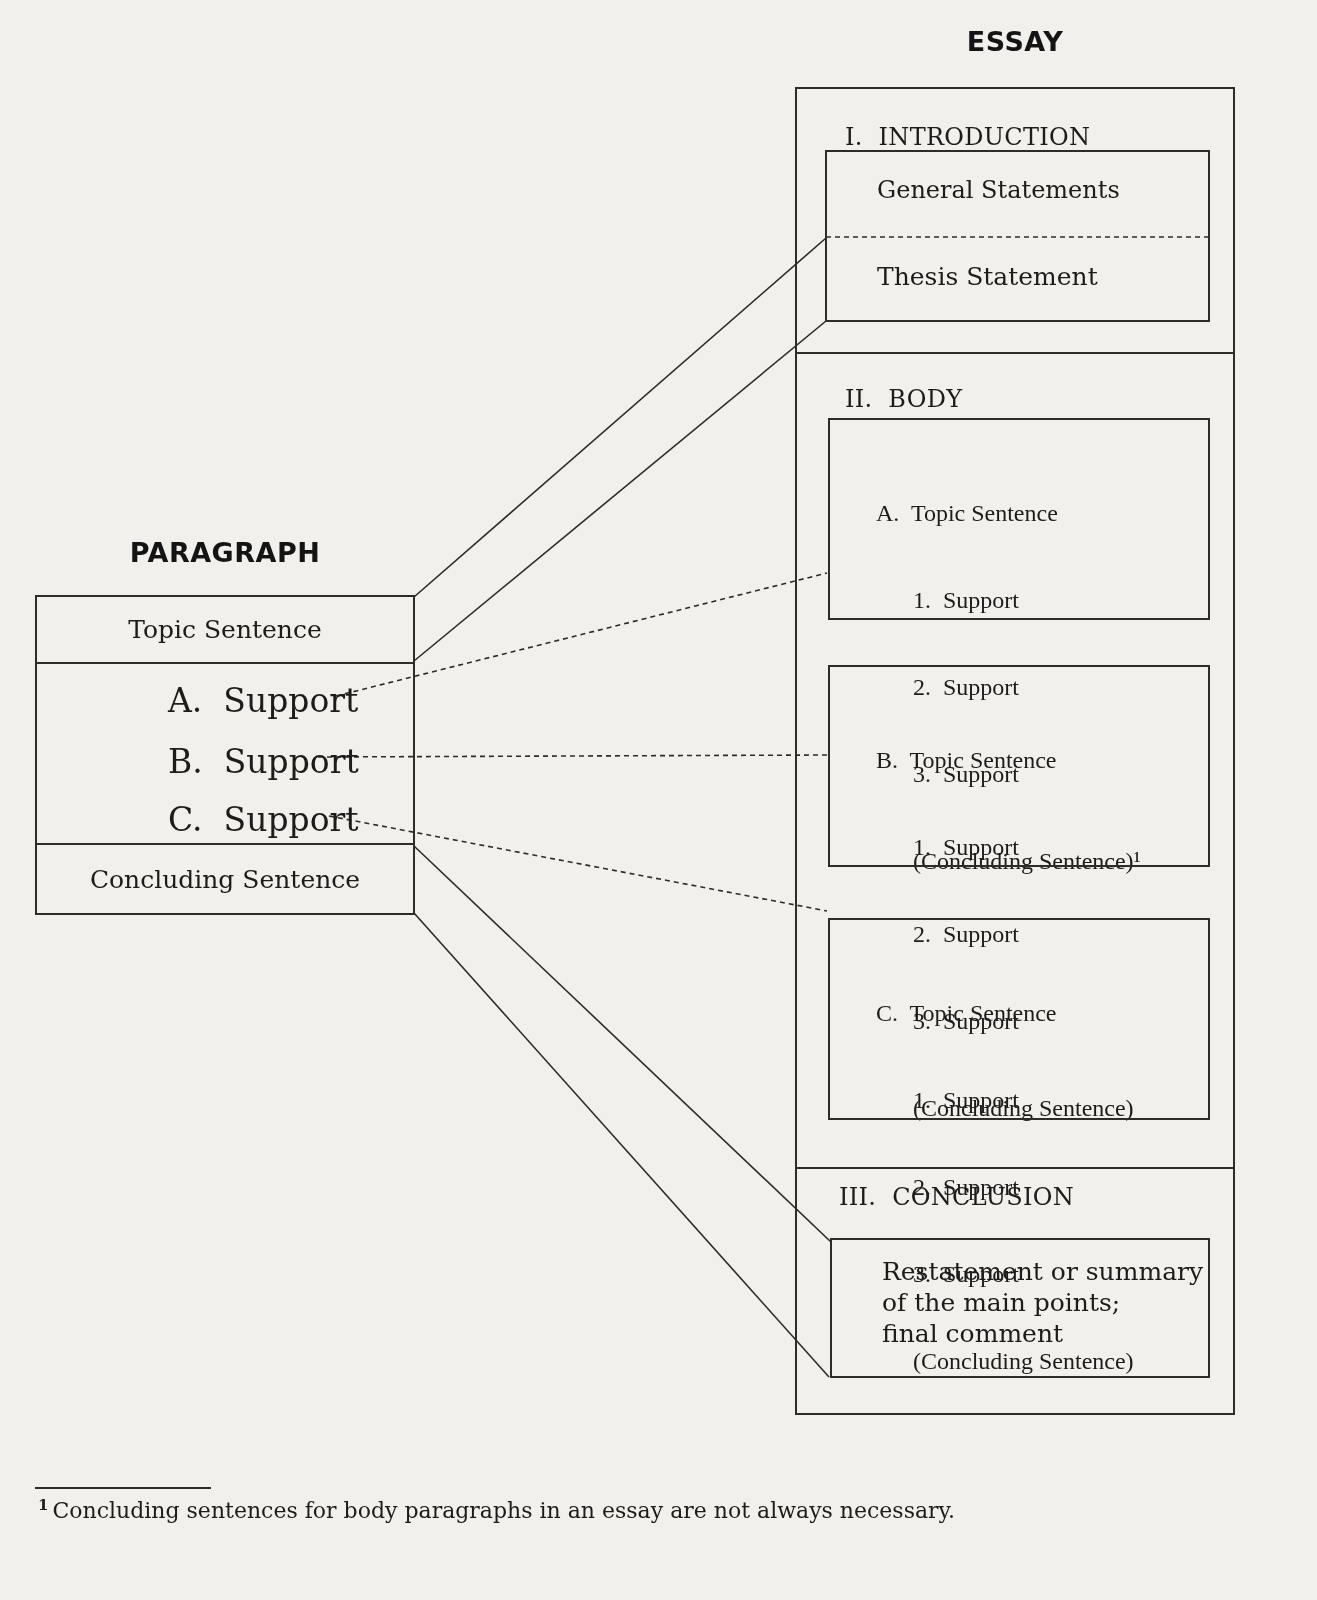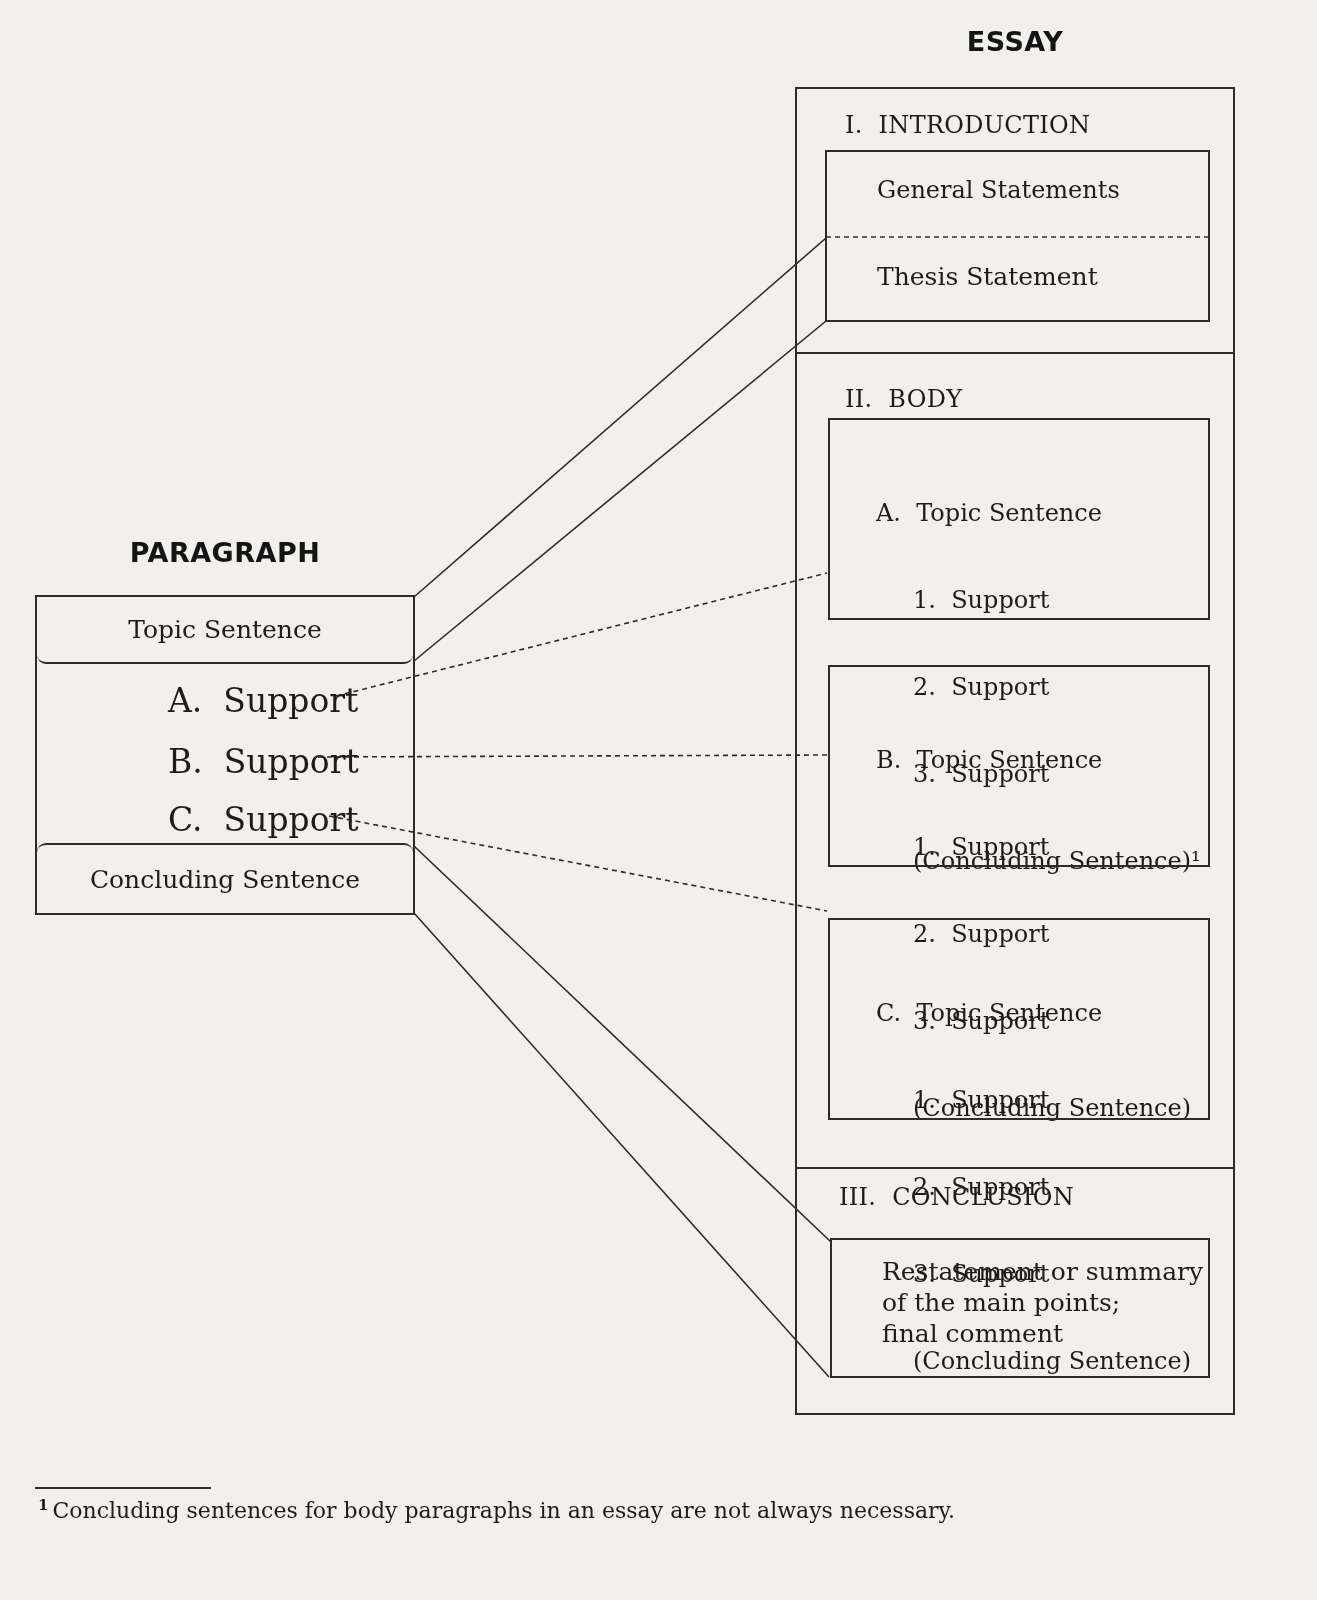--- a/index.html
+++ b/index.html
@@ -45,21 +45,20 @@
   }
 
   
   #paragraph-box { left: 35px; top: 595px; width: 380px; height: 320px; }
   .p-row {
     position: absolute;
     left: 0; width: 100%;
     display: flex; align-items: center; justify-content: center;
     font-size: 25px;
     box-sizing: border-box;
-    border-radius: 9px;
   }
   #p-topic { top: 0; height: 67px; border-bottom: 2px solid #2e2c29; }
   #p-concluding { bottom: 0; height: 70px; border-top: 2px solid #2e2c29; }
   .p-support { position: absolute; left: 131px; font-size: 33px; }
   #p-support-a { top: 84px; }
   #p-support-b { top: 145px; }
   #p-support-c { top: 203px; }
 
   
   #essay-box { left: 795px; top: 87px; width: 440px; height: 1328px; }
@@ -69,31 +68,31 @@
   }
   #essay-divider-1 { top: 263px; }
   #essay-divider-2 { top: 1078px; }
 
   .section-heading {
     position: absolute;
     font-size: 24px;
     letter-spacing: 0.3px;
     white-space: pre-wrap;
   }
-  #intro-heading { left: 48px; top: 22px; }
+  #intro-heading { left: 48px; top: 34px; }
   #body-heading { left: 48px; top: 296px; }
   #conclusion-heading { left: 42px; top: 1094px; }
 
   
   #intro-inner { left: 825px; top: 150px; width: 385px; height: 172px; }
   #general-statements { left: 50px; top: 24px; font-size: 24px; }
   #thesis-statement { left: 50px; top: 110px; font-size: 25px; }
 
   
-  .body-box { width: 382px; height: 202px; }
+  .body-box { width: 382px; height: 202px; font-family: Liberation Serif, serif; }
   #body-box-a { left: 828px; top: 418px; }
   #body-box-b { left: 828px; top: 665px; }
   #body-box-c { left: 828px; top: 918px; }
   .body-content {
     position: absolute;
     left: 46px; top: 21px;
     font-size: 24px;
     line-height: 29px;
     white-space: pre-wrap;
   }

